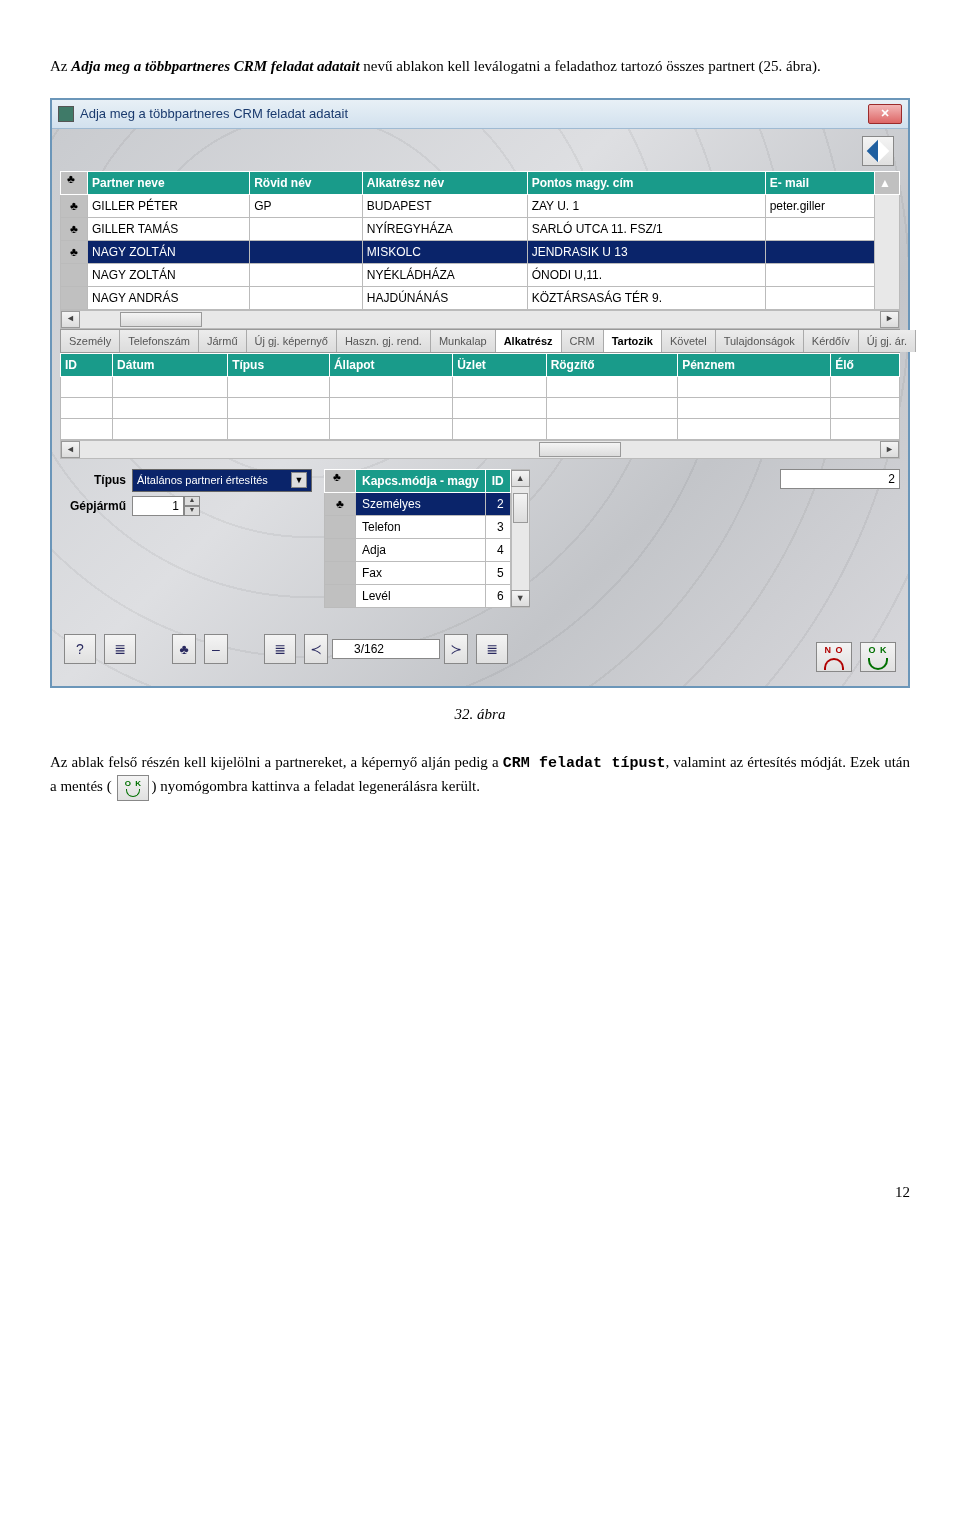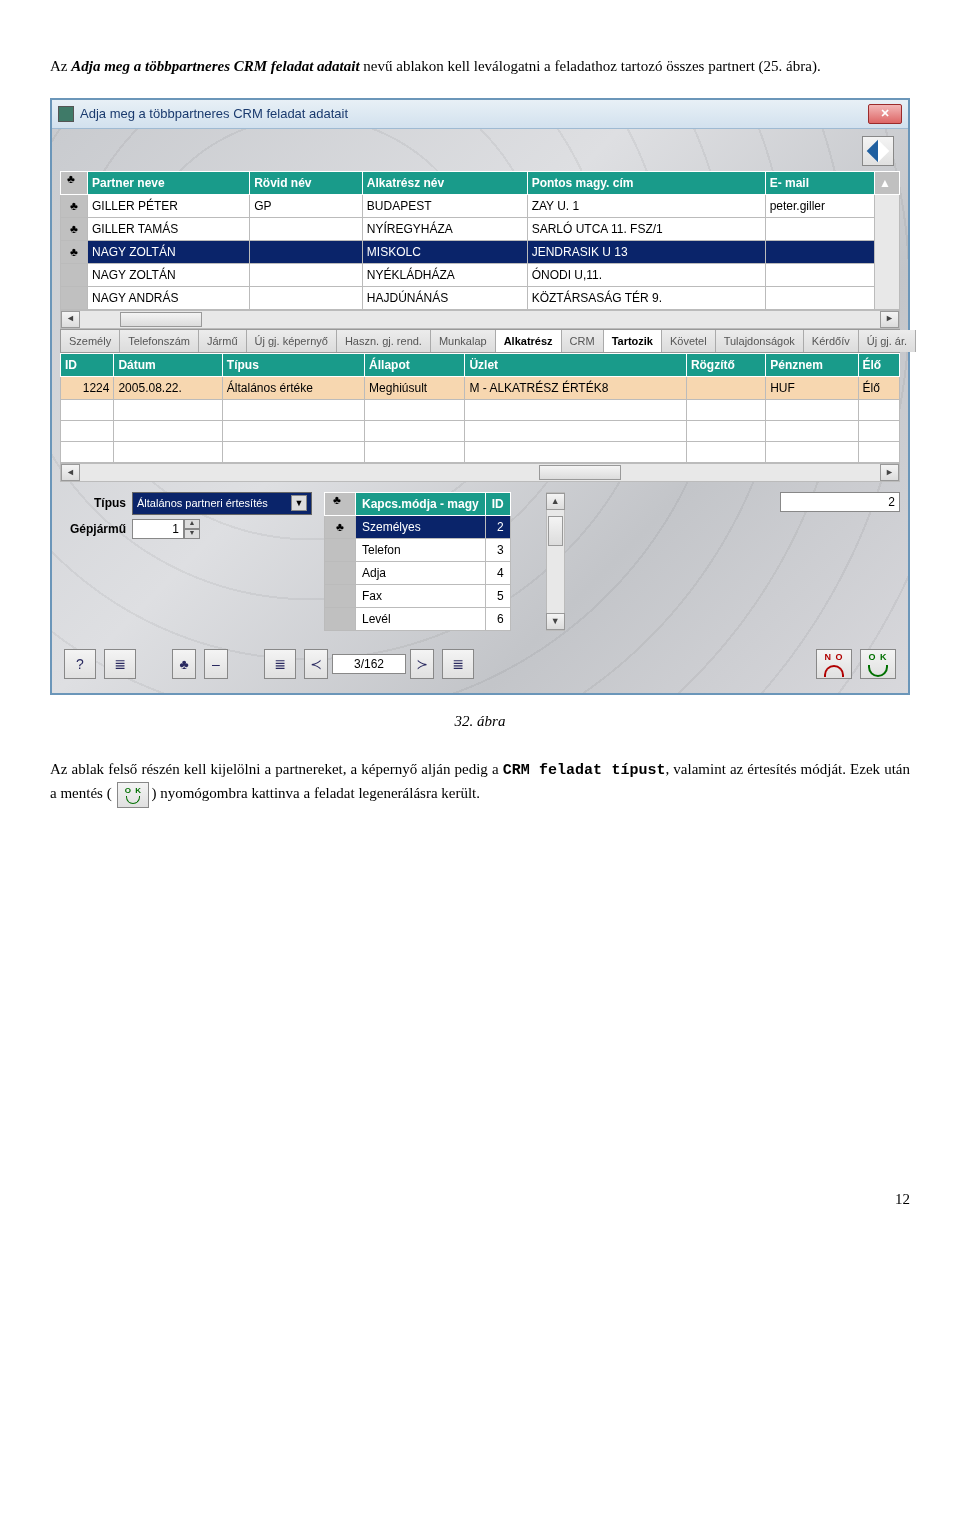--- a/index.html
+++ b/index.html
@@ -205,21 +205,21 @@
   }
   table.kapcs th {
     background:#199b8a;color:#fff;font-weight:bold;text-align:left;padding:2px 6px;border:1px solid #fff;
   }
   table.kapcs th.markcol { width:18px; background:#c0c0c0;}
   table.kapcs td { border:1px solid #bbb; padding:2px 6px; background:#fff; }
   table.kapcs td.mark { background:#c0c0c0; width:18px; text-align:center;}
   tr.ksel td { background:#0a246a;color:#fff; }
   tr.ksel td.mark { background:#c0c0c0;color:#000; }
 
-  .kapcs-wrap { display:flex;gap:35px; }
+  .kapcs-wrap { display:flex; }
   .vscroll { width:17px; background:#e8e8e8; border:1px solid #bbb; display:flex; flex-direction:column; align-items:center;}
   .vscroll .track { flex:1; width:100%; }
   .vscroll .thumb { width:13px; height:28px; background:linear-gradient(#f4f4f4,#dcdcdc); border:1px solid #999; margin-top:6px;}
 
   .right-box {
     margin-left:auto;
     align-self:flex-start;
   }
   .right-box input {
     width:110px; text-align:right; padding:2px 4px; border:1px solid #888; background:#fff; font-size:12px;
@@ -237,29 +237,29 @@
     background:linear-gradient(#f4f4f4,#e0e0e0);
     border:1px solid #888;
     display:flex;align-items:center;justify-content:center;
     font-size:14px;color:#2a2a60;
   }
   .tbtn.small { width:22px; }
   .pager {
     display:flex;align-items:center;gap:4px;
   }
   .pager input {
-    width:64px;padding:2px 4px;border:1px solid #888;background:#fff;font-size:12px;text-align:center;
+    width:64px;padding:2px 21px;border:1px solid #888;background:#fff;font-size:12px;
   }
   .spacer { flex:1; }
   .okbtn, .nobtn {
     width:34px;height:28px;
     background:linear-gradient(#f4f4f4,#e0e0e0);
     border:1px solid #888;
     display:flex;flex-direction:column;align-items:center;justify-content:center;
-    font-size:9px;font-weight:bold;letter-spacing:1px;
+    font-size:9px;font-weight:bold;letter-spacing:1px;margin-top:16px;
   }
   .nobtn .lbl { color:#b00000; }
   .okbtn .lbl { color:#007000; }
   .nobtn .face, .okbtn .face {
     width:16px;height:10px;border-radius:0 0 10px 10px;
   }
   .nobtn .face { border:2px solid #b00000; border-top:none; transform:rotate(180deg);}
   .okbtn .face { border:2px solid #007000; border-top:none;}
 
   .caption {
@@ -393,30 +393,20 @@
           <tr>
         <th>ID</th>
         <th>Dátum</th>
         <th>Típus</th>
         <th>Állapot</th>
         <th>Üzlet</th>
         <th>Rögzítő</th>
         <th>Pénznem</th>
         <th>Élő</th>
       </tr>
-      <tr class="peach">
-        <td style="text-align:right;">1224</td>
-        <td>2005.08.22.</td>
-        <td>Általános értéke</td>
-        <td>Meghiúsult</td>
-        <td>M - ALKATRÉSZ ÉRTÉK8</td>
-        <td></td>
-        <td>HUF</td>
-        <td>Élő</td>
-      </tr>
       <tr>
             <td></td>
             <td></td>
             <td></td>
             <td></td>
             <td></td>
             <td></td>
             <td></td>
             <td></td>
           </tr>

